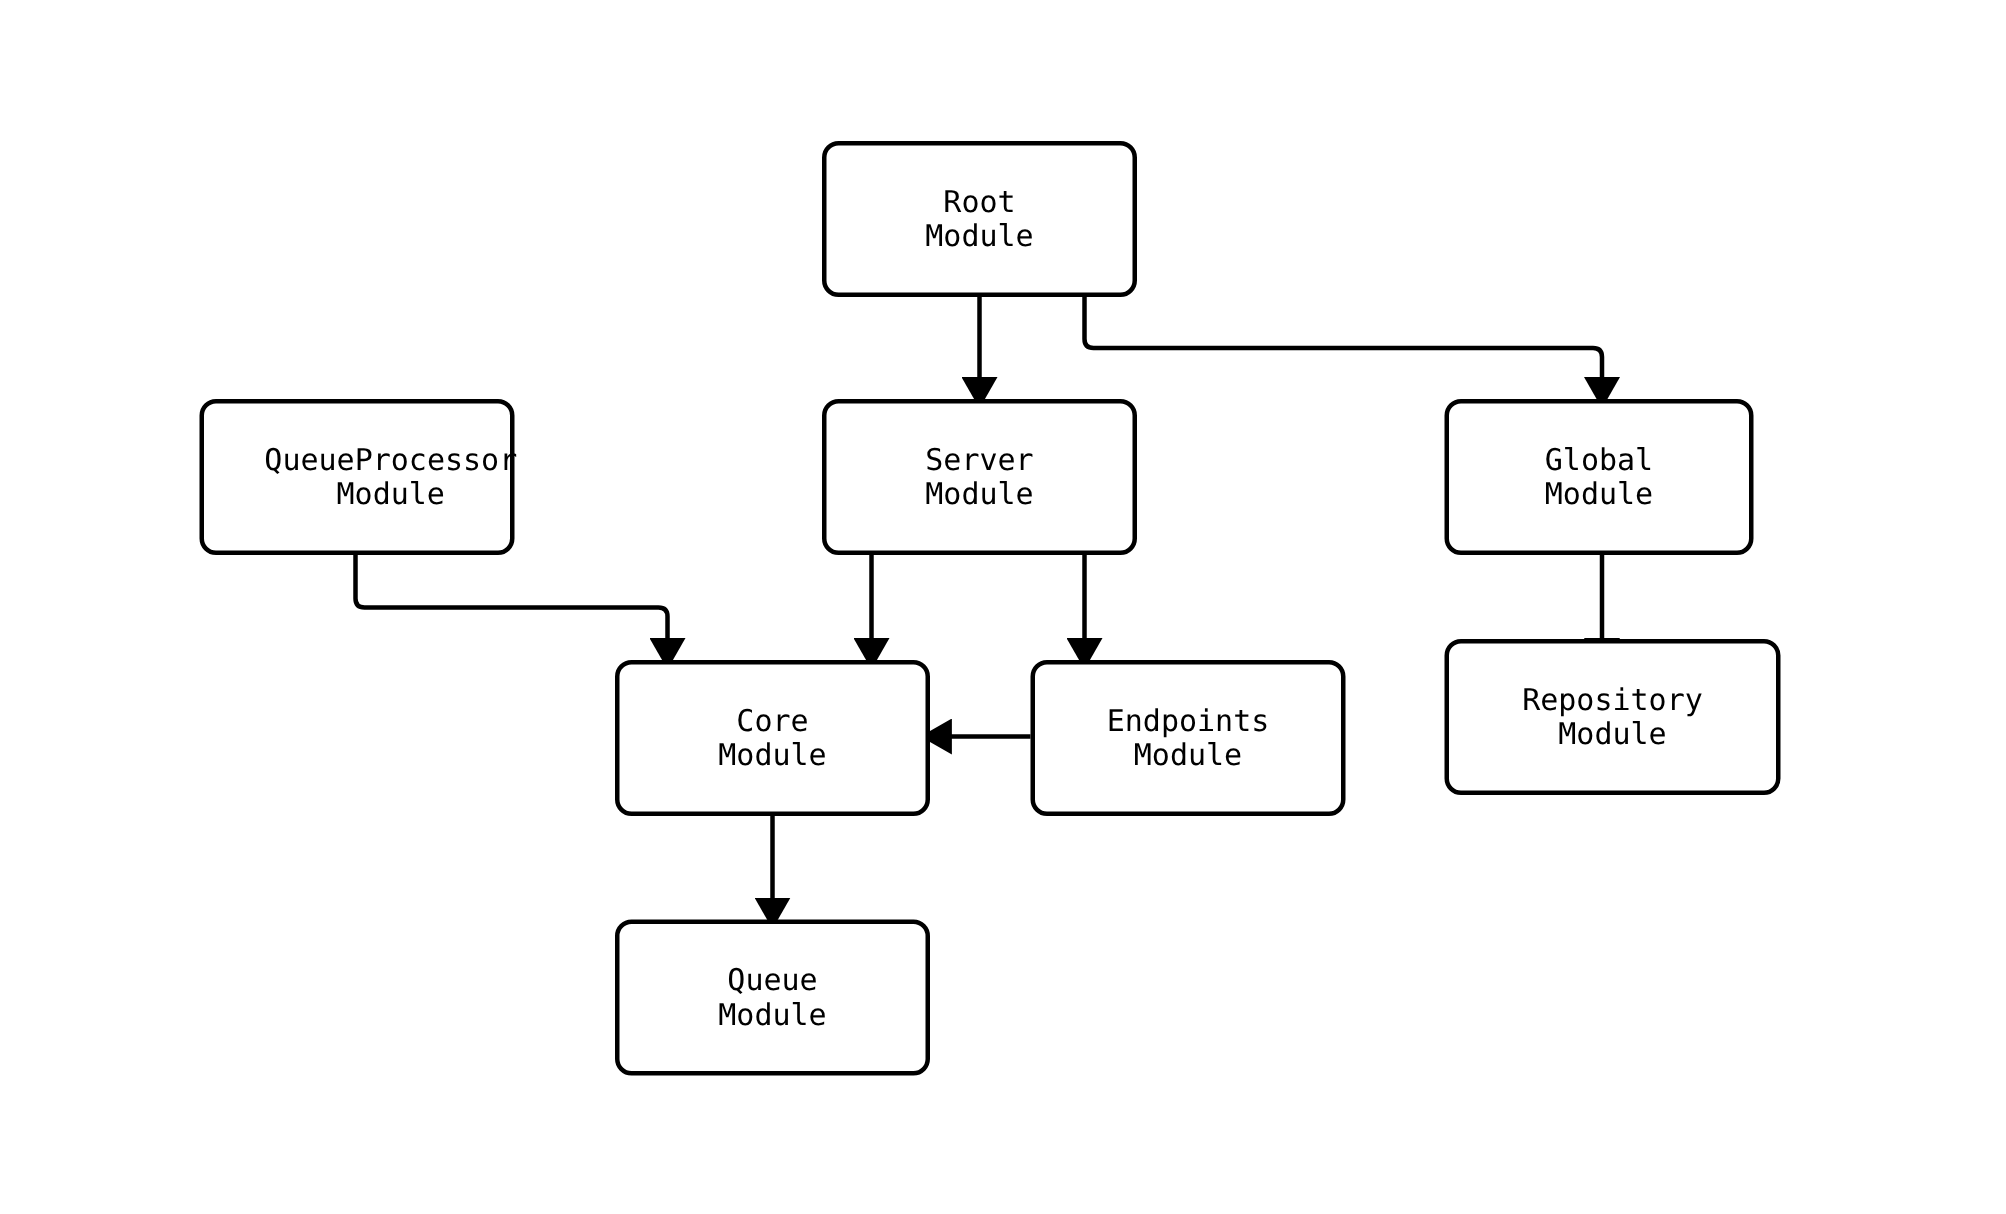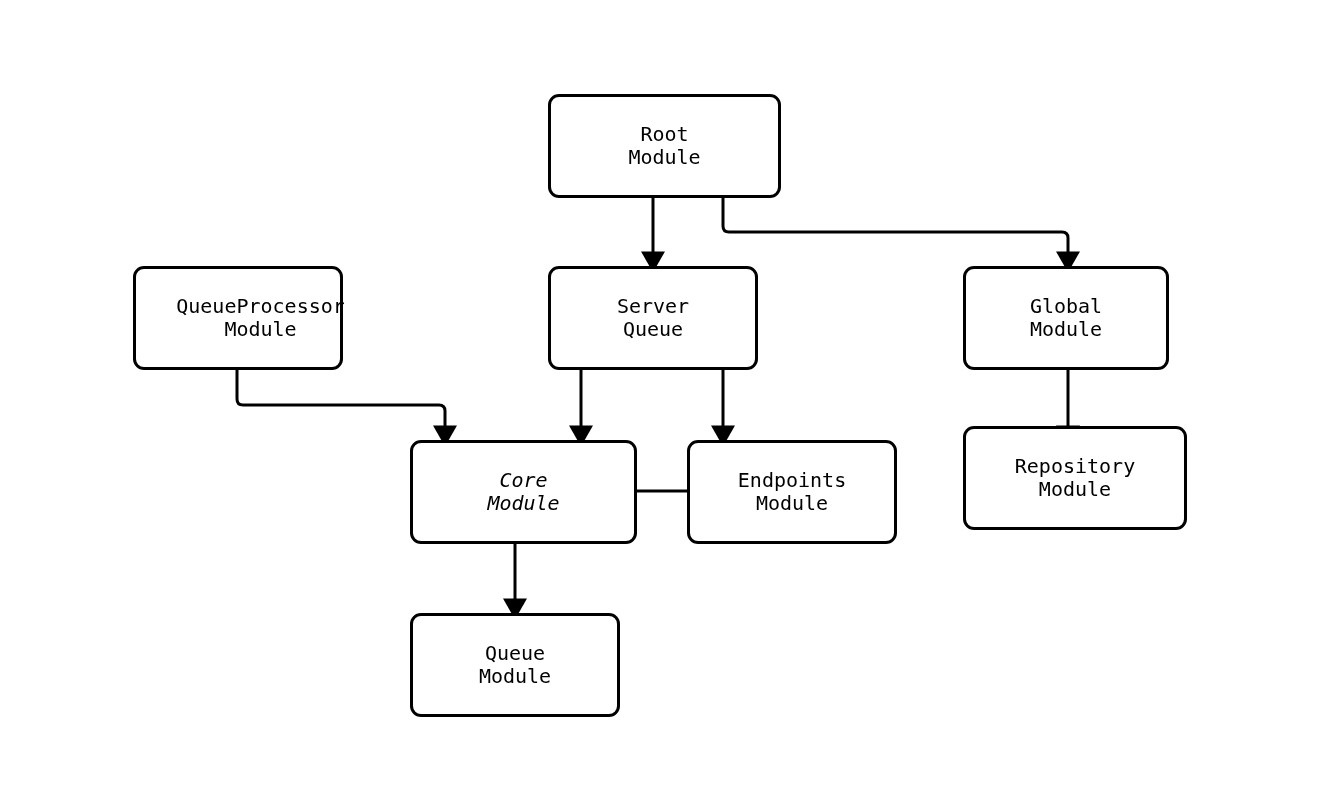--- a/index.html
+++ b/index.html
@@ -86,41 +86,41 @@
 
     <g>
       <path d="M 1068 370 L 1068 426" fill="none" stroke="#000000" stroke-width="3" marker-end="url(#arrow-down)"></path>
     </g>
 
     <g>
       <path d="M 515 544 L 515 599" fill="none" stroke="#000000" stroke-width="3" marker-end="url(#arrow-down)"></path>
     </g>
   </svg>
 
-  <div class="node" style="left: 548px; top: 94px; width: 233px; height: 104px;">
+  <div class="node" style="left: 548px; top: 94px; width: 210px; height: 104px;">
     <span class="node-label">Root
 Module</span>
   </div>
 
   <div class="node" style="left: 133px; top: 266px; width: 210px; height: 104px; padding-left: 45px;">
     <span class="node-label">QueueProcessor
 Module</span>
   </div>
 
   <div class="node" style="left: 548px; top: 266px; width: 210px; height: 104px;">
     <span class="node-label">Server
-Queue</span>
+Module</span>
   </div>
 
   <div class="node" style="left: 963px; top: 266px; width: 206px; height: 104px;">
     <span class="node-label">Global
 Module</span>
   </div>
 
-  <div class="node" style="left: 410px; top: 440px; width: 227px; height: 104px; font-style: italic;">
+  <div class="node" style="left: 410px; top: 440px; width: 210px; height: 104px;">
     <span class="node-label">Core
 Module</span>
   </div>
 
   <div class="node" style="left: 687px; top: 440px; width: 210px; height: 104px;">
     <span class="node-label">Endpoints
 Module</span>
   </div>
 
   <div class="node" style="left: 963px; top: 426px; width: 224px; height: 104px;">

